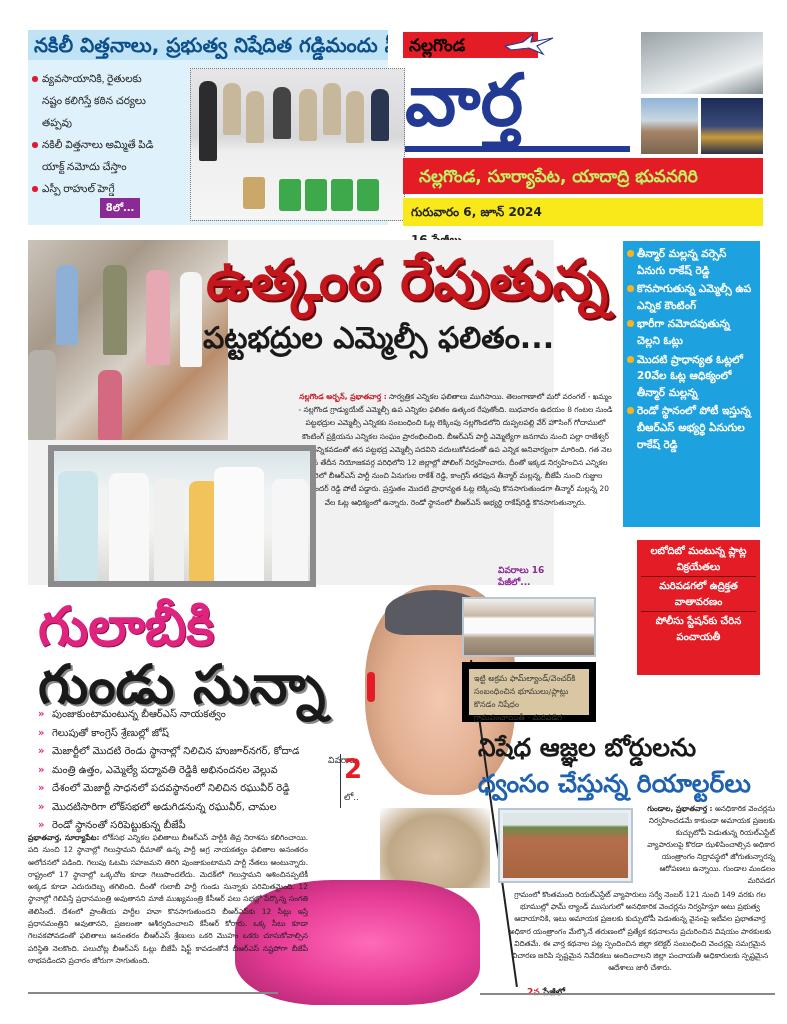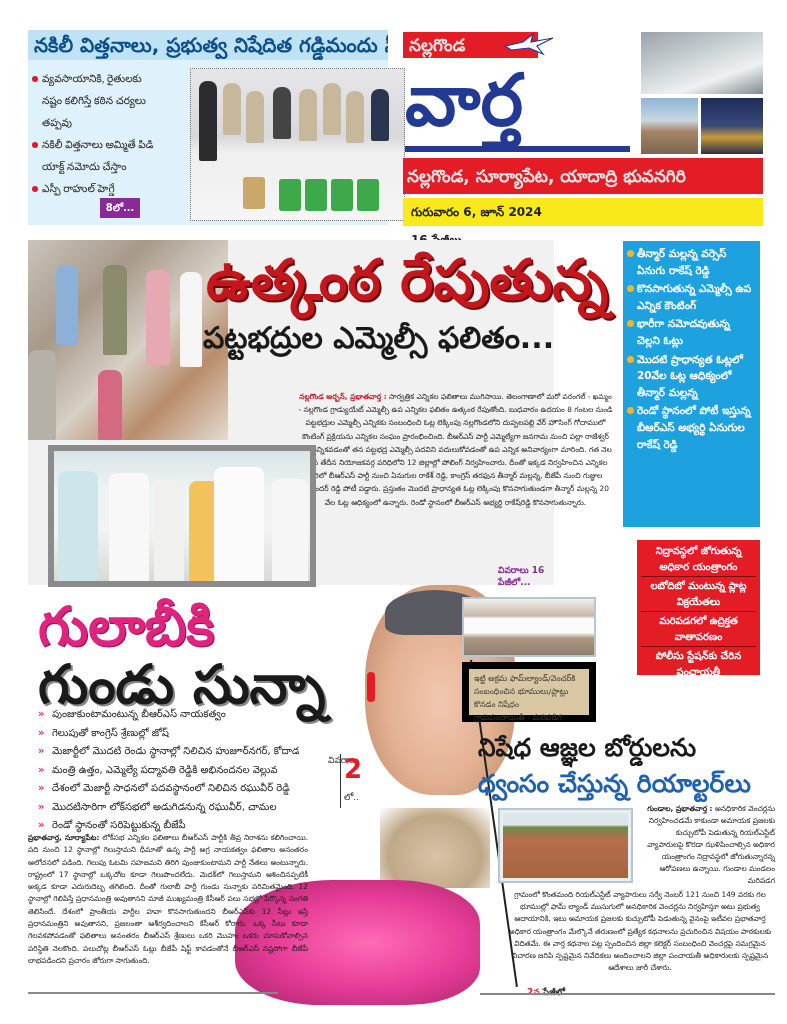--- a/index.html
+++ b/index.html
@@ -12,27 +12,27 @@
   #tl-list { left: 4px; top: 38px; width: 130px; font-size: 10.5px; line-height: 22px; color: #222; }
   #tl-list li { list-style: none; padding-left: 10px; position: relative; font-family: Liberation Serif, serif; }
   #tl-list li:before { content: ""; position: absolute; left: 0; top: 8px; width: 6px; height: 6px; border-radius: 50%; background: #e0182d; }
   #tl-more { left: 72px; top: 168px; width: 40px; height: 20px; background: #8a2a96; color: #fff; font-size: 10px; line-height: 20px; text-align: center; font-weight: bold; }
   #tl-photo { left: 162px; top: 38px; width: 215px; height: 153px; background: linear-gradient(#e6e6e8 0%, #d8d8da 45%, #efefef 55%, #f5f5f5 100%); border: 1px dotted #777; }
   .cop { position: absolute; width: 18px; height: 52px; background: #c8b89b; border-radius: 8px 8px 2px 2px; }
   .can { position: absolute; width: 22px; height: 32px; background: #3ea94a; border-radius: 3px; }
 
   
   #mast { left: 403px; top: 28px; width: 360px; height: 198px; }
-  #brand-tag { left: 0; top: 4px; width: 135px; height: 26px; background: #e31c25; color: #e5e5e5; font-weight: bold; font-size: 17px; line-height: 26px; padding-left: 6px; }
+  #brand-tag { left: 0; top: 4px; width: 135px; height: 26px; background: #e31c25; color: #000000; font-weight: bold; font-size: 17px; line-height: 26px; padding-left: 6px; }
   #brand-name { left: 2px; top: 26px; width: 230px; height: 92px; color: #233a95; font-weight: bold; font-size: 72px; line-height: 92px; font-family: "DejaVu Sans", sans-serif; }
   #brand-bar { left: 2px; top: 118px; width: 225px; height: 6px; background: #233a95; }
   #mast-img1 { left: 238px; top: 4px; width: 122px; height: 62px; background: linear-gradient(160deg, #9aa3a8 0%, #c9d0d4 40%, #eef1f2 70%, #7f8a90 100%); }
   #mast-img2 { left: 238px; top: 70px; width: 57px; height: 56px; background: linear-gradient(#8fb4d8 0%, #c9d7e0 40%, #a58467 60%, #7a6550 100%); }
   #mast-img3 { left: 298px; top: 70px; width: 62px; height: 56px; background: linear-gradient(#1d2c56 0%, #3a4a7a 50%, #c89a3a 70%, #2b2f4a 100%); }
-  #mast-districts { left: 0; top: 130px; width: 360px; height: 36px; background: #e31c25; color: #e5e5e5; font-weight: bold; font-size: 17px; line-height: 36px; padding-left: 4px; white-space: nowrap; overflow: hidden; }
+  #mast-districts { left: 0; top: 130px; width: 360px; height: 36px; background: #e31c25; color: #bef264; font-weight: bold; font-size: 17px; line-height: 36px; padding-left: 16px; white-space: nowrap; overflow: hidden; }
   #mast-dateline { left: 0; top: 170px; width: 360px; height: 28px; background: #f9e81a; color: #222; font-size: 12px; font-weight: bold; line-height: 28px; padding: 0 8px; display: flex; justify-content: space-between; flex-direction: column; }
 
   
   #lead { left: 28px; top: 240px; width: 526px; height: 345px; background: #f1f1f1; }
   #lead-photo1 { left: 0; top: 0; width: 200px; height: 200px; background: linear-gradient(135deg, #c9c4bb 0%, #a6998a 30%, #d7d0c6 55%, #b98d6b 75%, #e3dbd1 100%); }
   .person { position: absolute; border-radius: 8px 8px 2px 2px; }
   #lead-h1 { left: 178px; top: 4px; width: 410px; font-size: 56px; font-weight: bold; color: #c4161c; line-height: 72px; text-shadow: 2px 2px 0 #6b0b0e; white-space: nowrap; }
   #lead-h2 { left: 175px; top: 74px; width: 415px; font-size: 30px; font-weight: bold; color: #1a1a1a; line-height: 48px; white-space: nowrap; }
   #lead-body { left: 270px; top: 150px; width: 315px; font-size: 7.4px; line-height: 13.2px; color: #222; text-align: center; }
   #lead-body .dl { color: #c4161c; font-weight: bold; }
@@ -165,21 +165,20 @@
 
 <ul id="blue-box" class="abs">
   <li>తీన్మార్ మల్లన్న వర్సెస్ ఏనుగు రాకేష్ రెడ్డి</li>
   <li>కొనసాగుతున్న ఎమ్మెల్సీ ఉప ఎన్నిక కౌంటింగ్</li>
   <li>భారీగా నమోదవుతున్న చెల్లని ఓట్లు</li>
   <li>మొదటి ప్రాధాన్యత ఓట్లలో 20వేల ఓట్ల ఆధిక్యంలో తీన్మార్ మల్లన్న</li>
   <li>రెండో స్థానంలో పోటీ ఇస్తున్న బీఆర్ఎస్ అభ్యర్థి ఏనుగుల రాకేష్ రెడ్డి</li>
 </ul>
 
 <div id="red-box" class="abs">
-  <div class="ri">నిద్రావస్థలో జోగుతున్న అధికార యంత్రాంగం</div>
   <div class="ri">లబోదిబో మంటున్న ప్లాట్ల విక్రయేతలు</div>
   <div class="ri">మరిపడగలో ఉద్రిక్తత వాతావరణం</div>
   <div class="ri">పోలీసు స్టేషన్‌కు చేరిన పంచాయతీ</div>
 </div>
 
 <div id="cartoon-face" class="abs"></div>
 <div id="cartoon-hair" class="abs"></div>
 <div id="cartoon-tilak" class="abs"></div>
 <div id="cartoon-people" class="abs"></div>
 <div id="cartoon-car" class="abs"></div>

